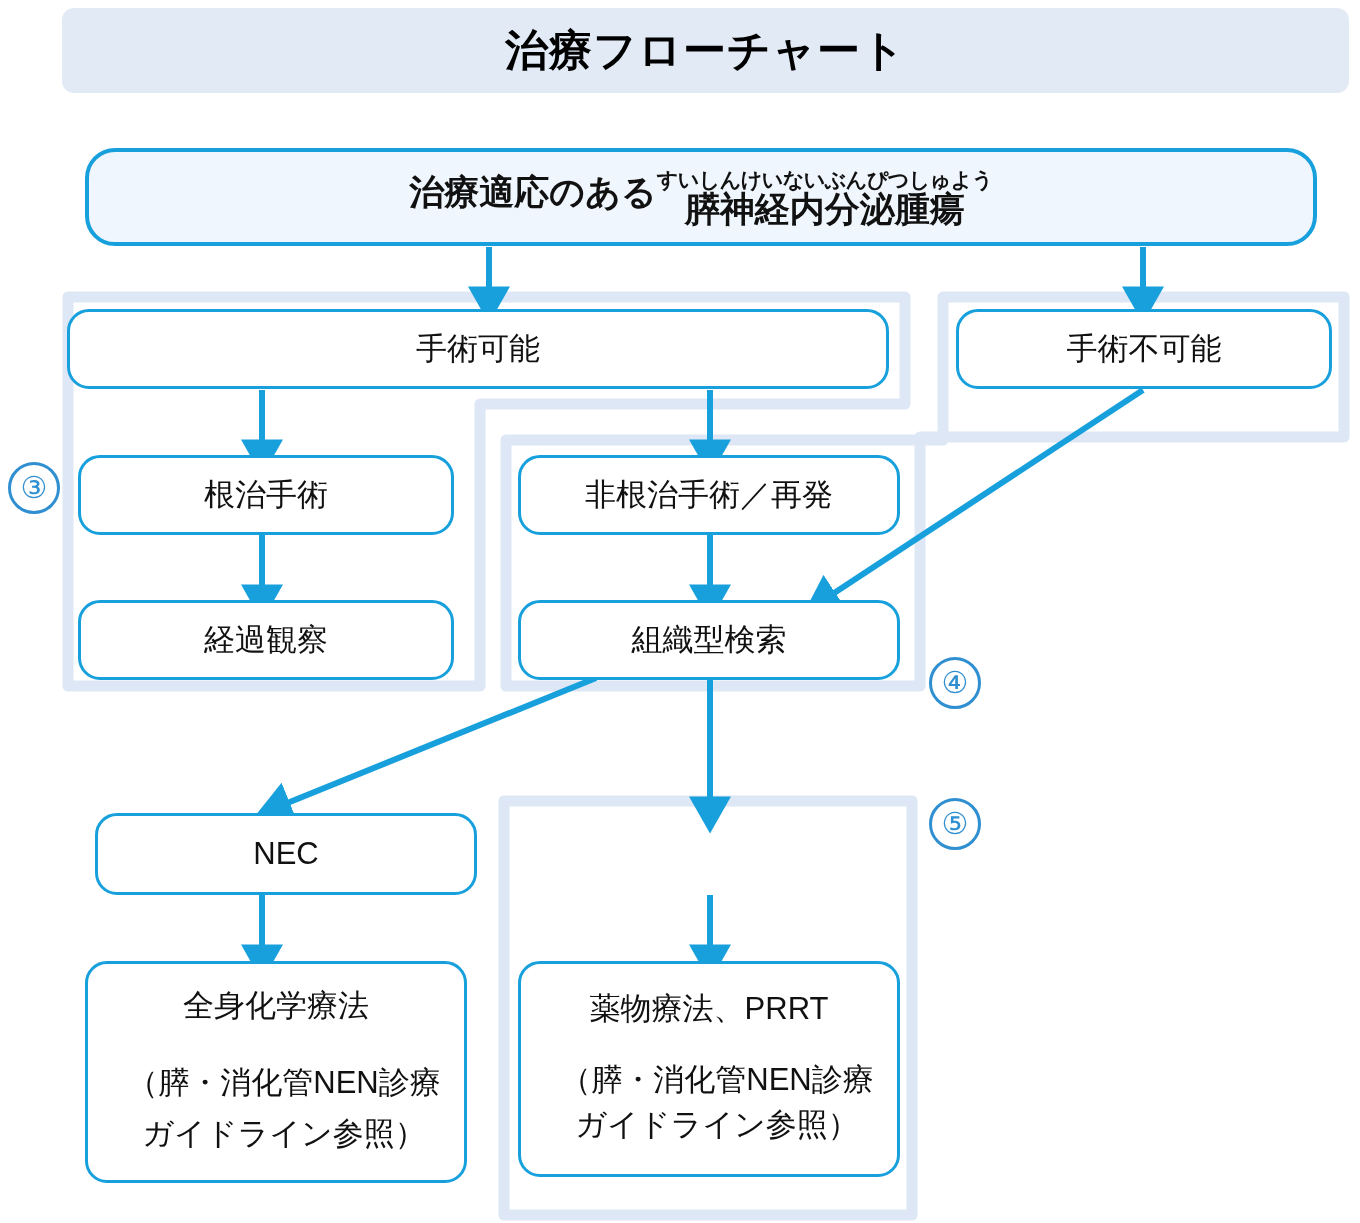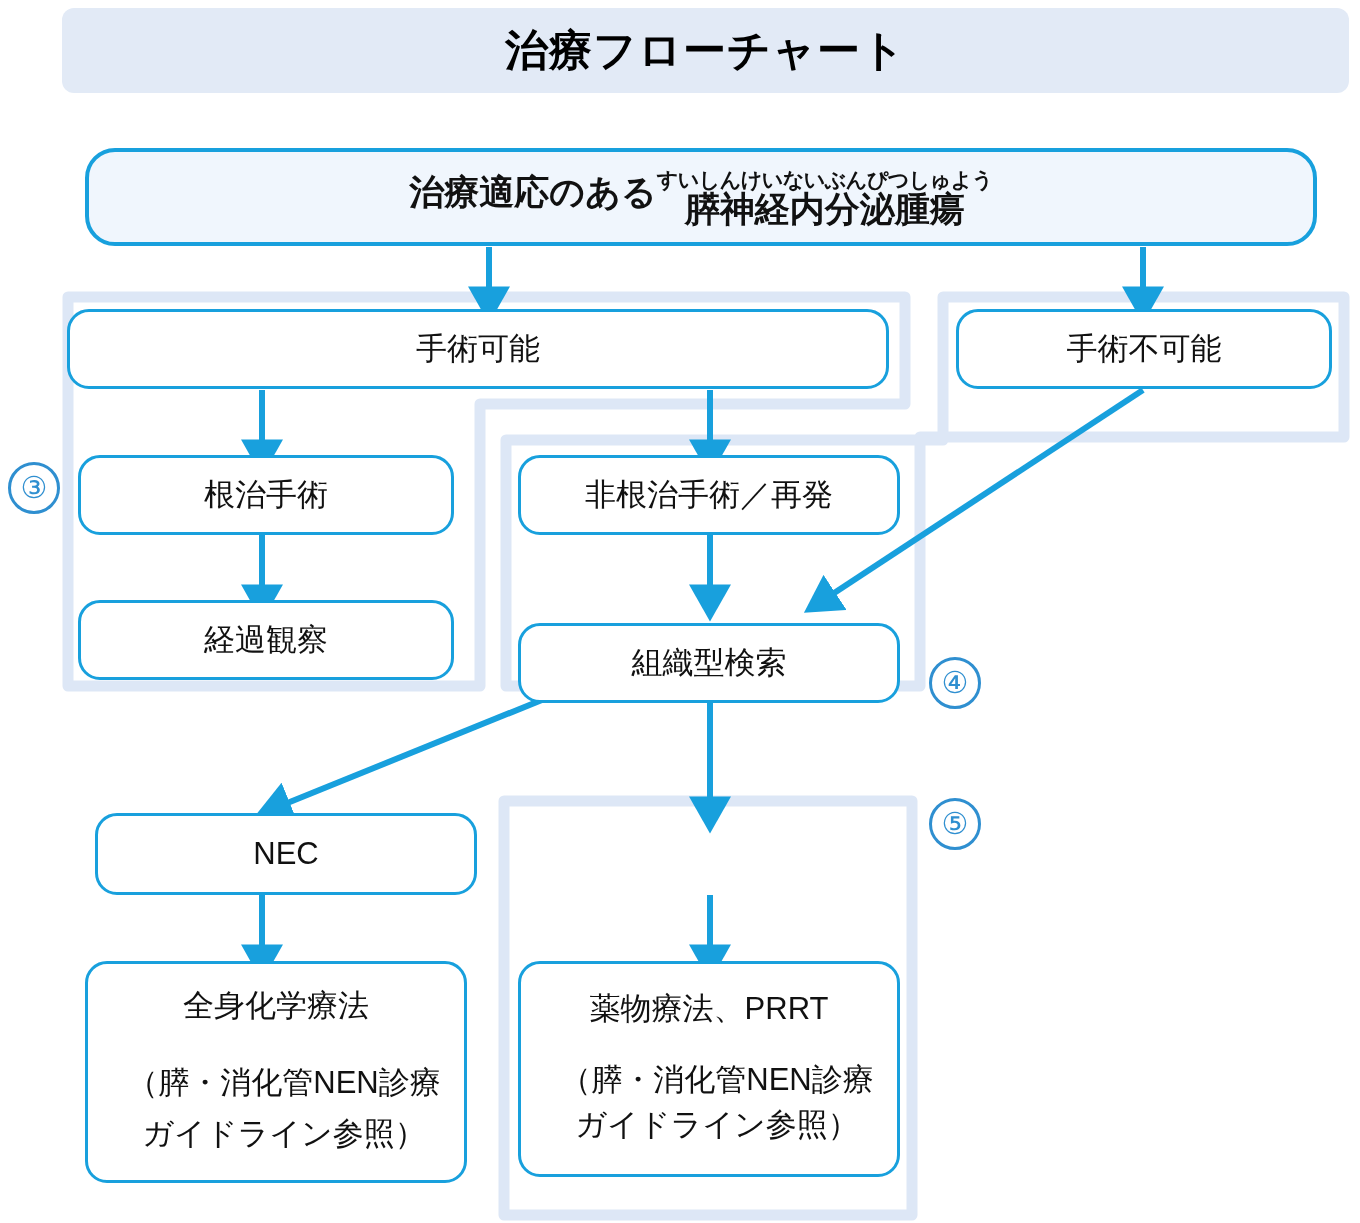--- a/index.html
+++ b/index.html
@@ -201,21 +201,21 @@
   </div>
 
   <div class="node" style="left:518px; top:455px; width:382px; height:80px;">
     <span class="node-label">非根治手術／再発</span>
   </div>
 
   <div class="node" style="left:78px; top:600px; width:376px; height:80px;">
     <span class="node-label">経過観察</span>
   </div>
 
-  <div class="node" style="left:518px; top:600px; width:382px; height:80px;margin-top:23px;">
+  <div class="node" style="left:518px; top:600px; width:382px; height:80px;">
     <span class="node-label">組織型検索</span>
   </div>
 
   <div class="node" style="left:95px; top:813px; width:382px; height:82px;">
     <span class="node-label">NEC</span>
   </div>
 
 
   <div class="node multiline" style="left:85px; top:961px; width:382px; height:222px;gap:6px;">
     <span class="node-label">全身化学療法</span>

